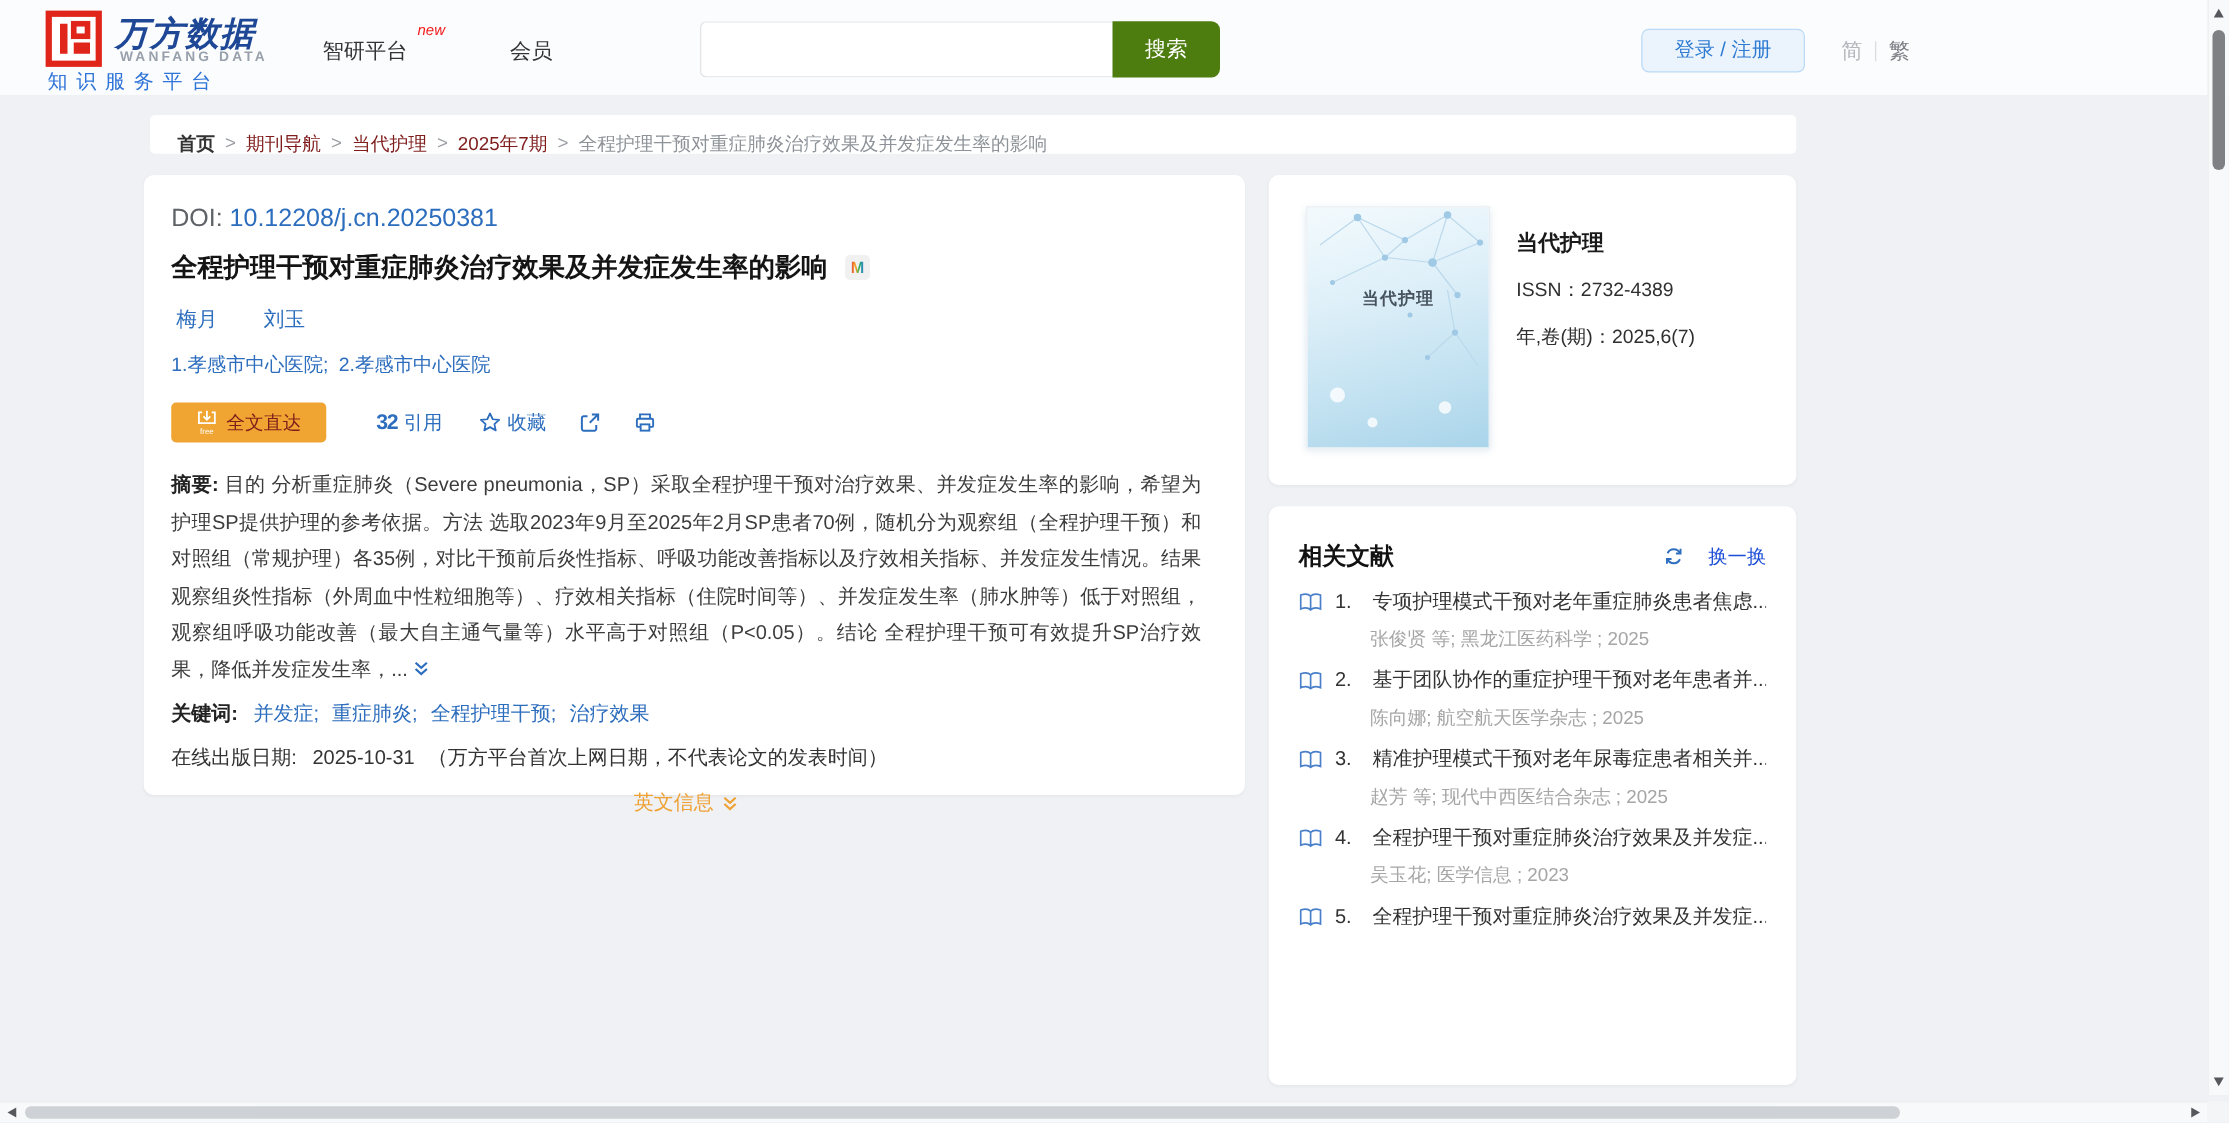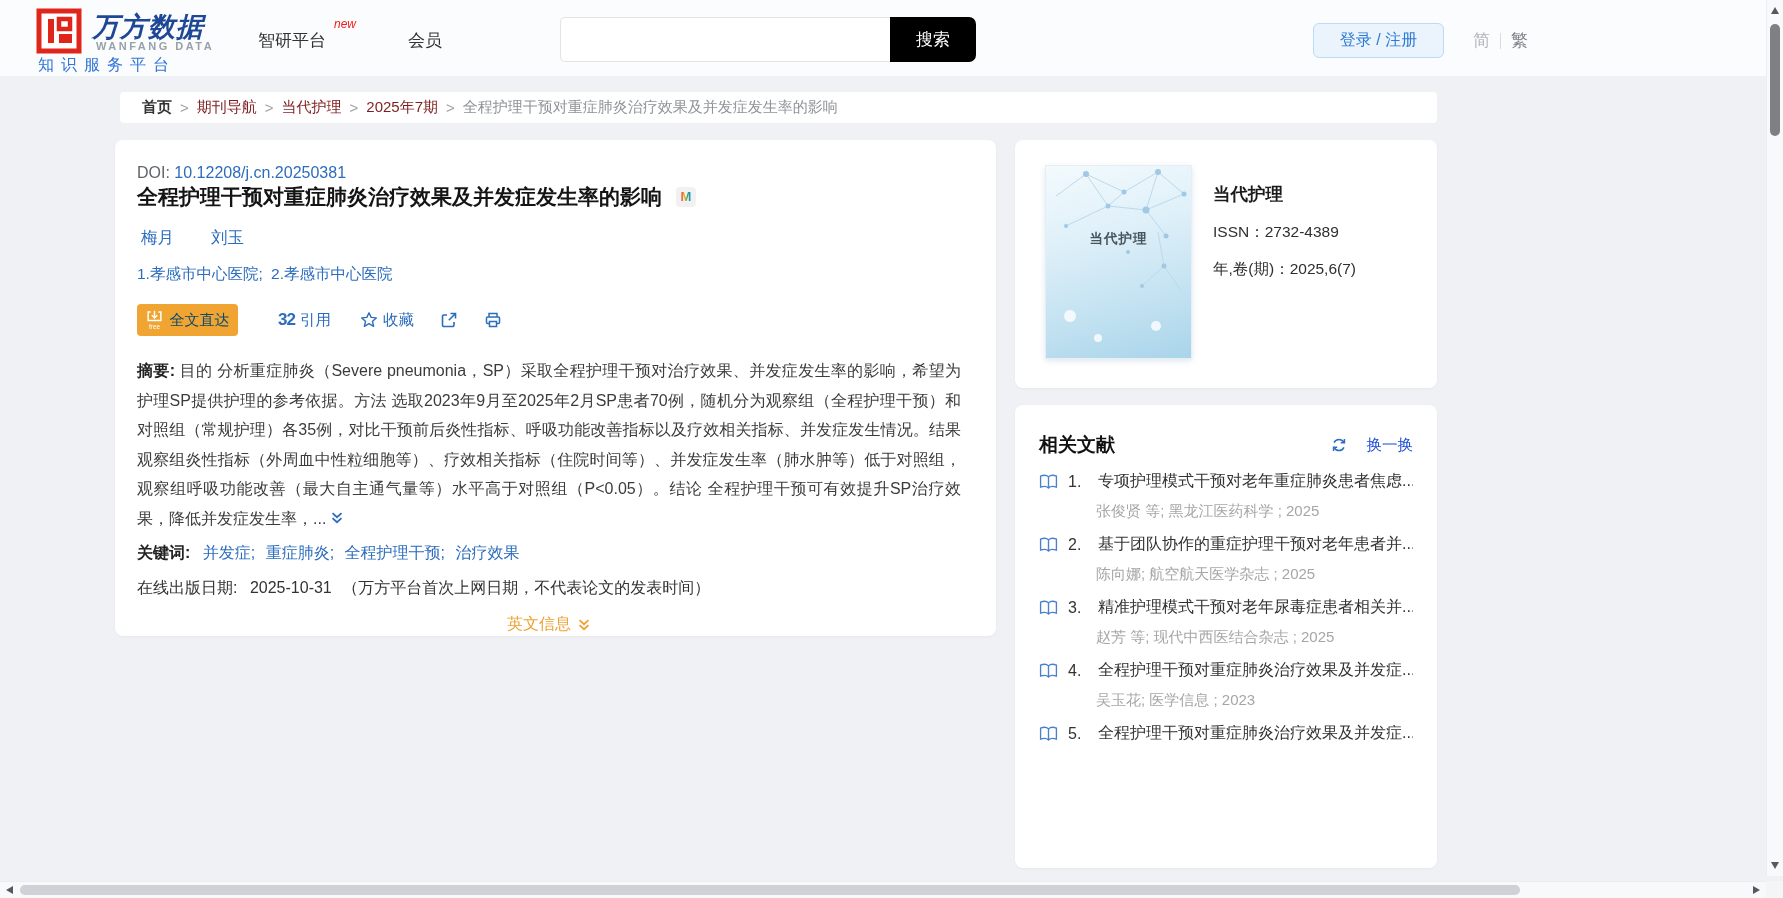--- a/index.html
+++ b/index.html
@@ -12,49 +12,49 @@
   .logo { position:absolute; left:36px; top:6px; width:230px; height:66px; cursor:pointer; }
   .logo-icon { position:absolute; left:0; top:2px; }
   .brand-cn { position:absolute; left:56px; top:3px; font-size:27px; font-weight:800; font-style:italic; color:#1e4796; letter-spacing:1px; white-space:nowrap; }
   .brand-en { position:absolute; left:60px; top:34px; font-size:11px; font-weight:700; color:#98a1ab; letter-spacing:2.5px; white-space:nowrap; }
   .tagline { position:absolute; left:2px; top:49px; font-size:16px; color:#2f74d8; letter-spacing:7px; white-space:nowrap; }
   .top-nav { position:absolute; left:258px; top:29px; display:flex; gap:82px; }
   .nav-item { position:relative; font-size:17px; color:#333; cursor:pointer; white-space:nowrap; }
   .nav-badge { position:absolute; right:-30px; top:-12px; color:#f21c1c; font-size:12px; font-style:italic; }
   .searchbox { position:absolute; left:560px; top:17px; width:416px; height:45px; display:flex; }
   .search-input { flex:1; height:45px; border:1px solid #e1e3e6; border-right:none; border-radius:5px 0 0 5px; padding:0 12px; font-size:15px; outline:none; background:#fff; }
-  .search-btn { width:86px; height:45px; border:none; background:#000000; color:#fff; font-size:17px; border-radius:0 7px 7px 0; cursor:pointer; font-family:inherit; }
+  .search-btn { width:86px; height:45px; border:none; background:#4d7c0f; color:#fff; font-size:17px; border-radius:0 7px 7px 0; cursor:pointer; font-family:inherit; }
   .login-btn { position:absolute; left:1313px; top:23px; width:131px; height:35px; background:#ebf4fd; border:1px solid #badaf6; border-radius:6px; color:#2e7bd2; font-size:16px; display:flex; align-items:center; justify-content:center; cursor:pointer; }
   .lang { position:absolute; left:1473px; top:29px; display:flex; align-items:center; gap:10px; font-size:17px; }
   .lang-simple { color:#b3b6bb; cursor:pointer; }
   .lang-div { width:1px; height:16px; background:#d9dbde; }
   .lang-trad { color:#7d8086; cursor:pointer; }
 
   
-  .breadcrumb { position:absolute; left:120px; top:92px; width:1317px; height:31px; background:#fff; border-radius:4px; display:flex; align-items:center; padding:14px 22px; font-size:15px; white-space:nowrap; overflow:hidden; }
+  .breadcrumb { position:absolute; left:120px; top:92px; width:1317px; height:31px; background:#fff; border-radius:4px; display:flex; align-items:flex-start; padding:14px 22px; font-size:15px; white-space:nowrap; overflow:hidden; }
   .bc-home { font-weight:700; color:#333; cursor:pointer; }
   .bc-link { color:#7f1d1d; cursor:pointer; }
   .bc-sep { color:#9a9ea3; margin:0 8px; }
   .bc-current { color:#8e9399; }
 
   
   .card { background:#fff; border-radius:8px; box-shadow:0 1px 3px rgba(0,0,0,.04); }
   .article-card { position:absolute; left:115px; top:140px; width:881px; height:496px; padding:24px 22px 0 22px; }
-  .doi-row { font-size:16px; color:#5f6368; }
+  .doi-row { font-size:20px; color:#5f6368; margin-bottom:13px; }
   .doi-link { color:#2c6dbd; cursor:pointer; }
   .article-title { font-size:21px; font-weight:700; color:#141414; line-height:30px; }
   .m-badge { display:inline-block; vertical-align:3px; margin-left:14px; width:20px; height:20px; border-radius:4px; background:#f1f1f1; text-align:center; line-height:20px; font-size:13px; font-weight:700;
              background-image:linear-gradient(#f1f1f1,#f1f1f1); cursor:pointer; }
   .m-badge span { background:linear-gradient(90deg,#e74c3c 0%,#f5a623 35%,#27ae60 65%,#2980d9 100%); -webkit-background-clip:text; background-clip:text; color:transparent; }
   .authors-row { margin-top:15px; padding-left:4px; display:flex; gap:37px; font-size:16.5px; }
   .author-link { color:#2c6dbd; cursor:pointer; }
   .affil-row { margin-top:15px; font-size:15.5px; color:#2c6dbd; }
   .affil-link { cursor:pointer; margin-right:4px; }
   .actions-row { margin-top:19px; display:flex; align-items:center; height:32px; }
-  .fulltext-btn { width:101px; height:32px; background:#f0a431; border:none; border-radius:4px; color:#0c4a6e; font-size:15px; display:flex; align-items:center; justify-content:center; gap:7px; cursor:pointer; font-family:inherit; }
+  .fulltext-btn { width:124px; height:32px; background:#f0a431; border:none; border-radius:4px; color:#7f1d1d; font-size:15px; display:flex; align-items:center; justify-content:center; gap:7px; cursor:pointer; font-family:inherit; }
   .act-link { display:flex; align-items:center; gap:5px; color:#2c6dbd; font-size:15.5px; cursor:pointer; }
   .act-cite { margin-left:40px; }
   .act-fav { margin-left:29px; }
   .act-icon-btn { margin-left:26px; cursor:pointer; display:flex; align-items:center; }
   .cite-glyph { font-weight:700; font-size:17px; letter-spacing:-1px; }
   .abstract { margin-top:20px; width:824px; font-size:16px; line-height:29.5px; color:#3c3c3c; text-align:justify; }
   .abstract b { color:#222; }
   .expand-icon { color:#2c6dbd; margin-left:4px; cursor:pointer; vertical-align:-1px; }
   .kw-row { margin-top:9px; font-size:16px; color:#222; }
   .kw-label { font-weight:700; margin-right:8px; }

